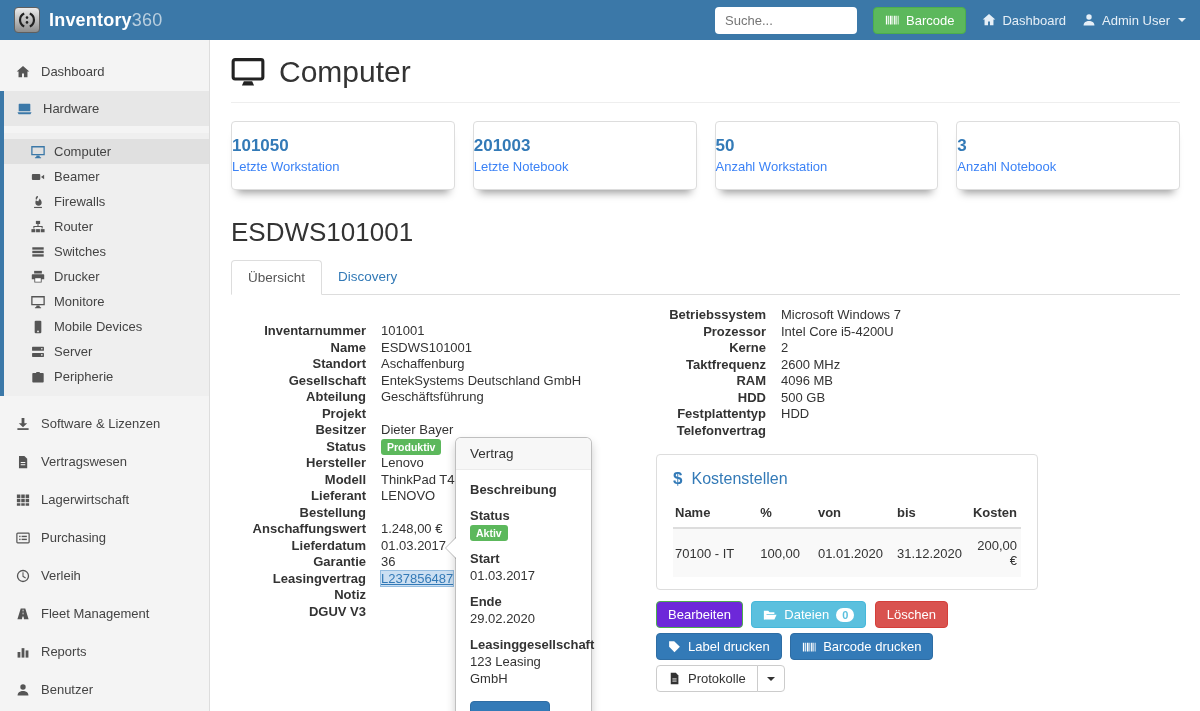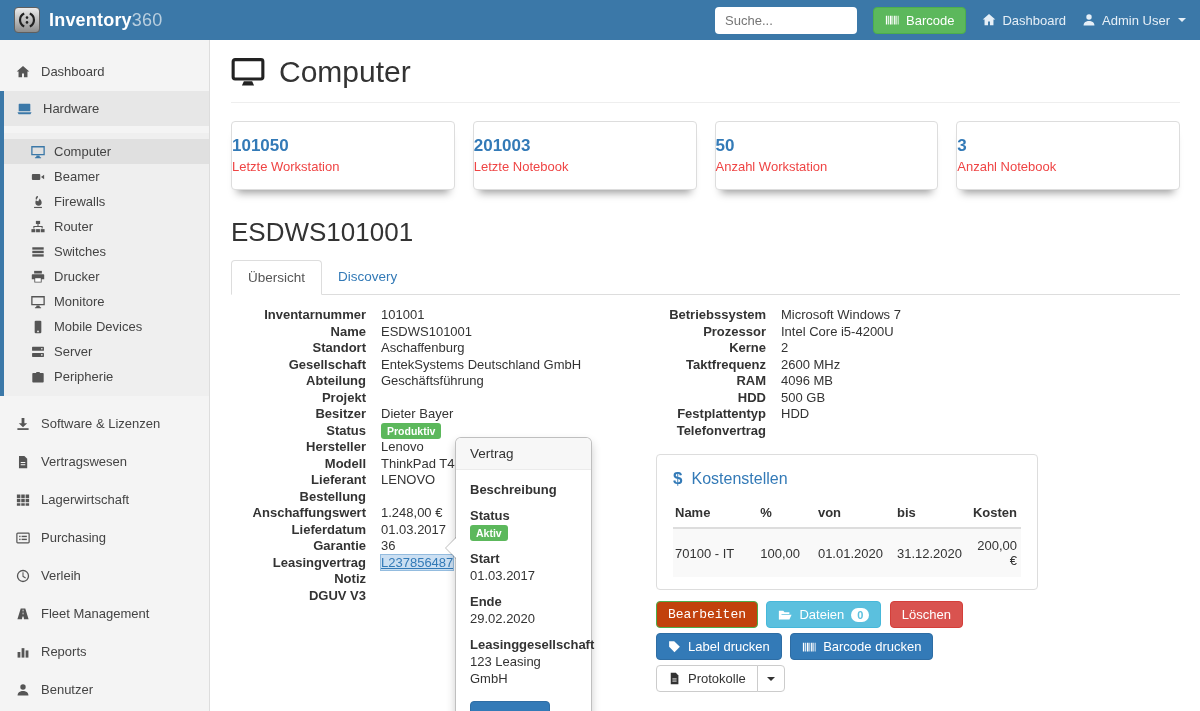--- a/index.html
+++ b/index.html
@@ -62,35 +62,35 @@
   }
   .page-header .ic { color:#222; }
   .page-title { font-size:30px; font-weight:400; }
 
   .stats { display:flex; gap:18px; margin-top:18px; }
   .stat-card {
     flex:1; border:1px solid #ddd; border-radius:4px; background:#fff; text-align:left;
     padding:14px 0 15px; box-shadow:0 9px 8px -6px rgba(0,0,0,.38); cursor:pointer;
   }
   .stat-value { color:#337ab7; font-size:17px; font-weight:bold; }
-  .stat-label { color:#ef4444; font-size:13px; margin-top:3px; }
+  .stat-label { color:#3b82f6; font-size:13px; margin-top:3px; }
 
   .asset-title { font-size:26px; font-weight:400; color:#333; margin:27px 0 12px; }
 
   .tabs { display:flex; border-bottom:1px solid #ddd; }
   .tab { padding:9px 16px; font-size:13.5px; cursor:pointer; }
   .tab.active {
     background:#fff; border:1px solid #ddd; border-bottom:1px solid #fff; border-radius:4px 4px 0 0;
     color:#555; margin-bottom:-1px;
   }
   .tab.link { color:#337ab7; }
 
   
   .detail-wrap { padding-top:12px; overflow:visible; }
-  .dl-left { float:left; width:400px; }
+  .dl-left { float:left; width:400px;margin-top:16px; }
   .col-right { margin-left:425px; width:382px; }
   .drow { display:flex; font-size:13px; line-height:16.5px; min-height:16.5px; color:#333; }
   .dlabel { width:135px; flex:none; text-align:right; font-weight:bold; }
   .dlabel.w2 { width:110px; }
   .dvalue { padding-left:15px; flex:1; white-space:nowrap; }
   .badge-green {
     background:#5cb85c; color:#fff; font-size:10.5px; font-weight:bold; line-height:12px;
     padding:2px 6px; border-radius:3px; display:inline-block;
   }
   .lease-link {
@@ -107,21 +107,21 @@
   .ks-table .right { text-align:right; }
 
   
   .btn-rows { margin-top:11px; }
   .btn-row { margin-bottom:5px; }
   .btn {
     display:inline-flex; align-items:center; gap:7px; font-size:13px; padding:5px 11px;
     border-radius:4px; border:1px solid transparent; color:#fff; cursor:pointer;
     margin-right:4px; vertical-align:middle; font-family:inherit;
   }
-  .btn-success { background:#c2410c; border-color:#4cae4c;font-family:Liberation Mono, monospace; }
+  .btn-success { background:#6d28d9; border-color:#4cae4c; }
   .btn-info    { background:#5bc0de; border-color:#46b8da; }
   .btn-danger  { background:#d9534f; border-color:#d43f3a; }
   .btn-primary { background:#337ab7; border-color:#2e6da4; }
   .btn-default { background:#fff; color:#333; border-color:#ccc; }
   .badge-count { background:#fff; color:#5bc0de; border-radius:10px; font-size:11px; font-weight:bold; padding:1px 6px; }
   .btn-group { display:inline-flex; }
   .btn-group .btn-main { border-radius:4px 0 0 4px; margin-right:0; }
   .btn-group .btn-caret { border-radius:0 4px 4px 0; margin-left:-1px; padding:5px 9px; }
   .caret-dark { width:0; height:0; border:4px solid transparent; border-top-color:#333; margin-top:4px; }
 

